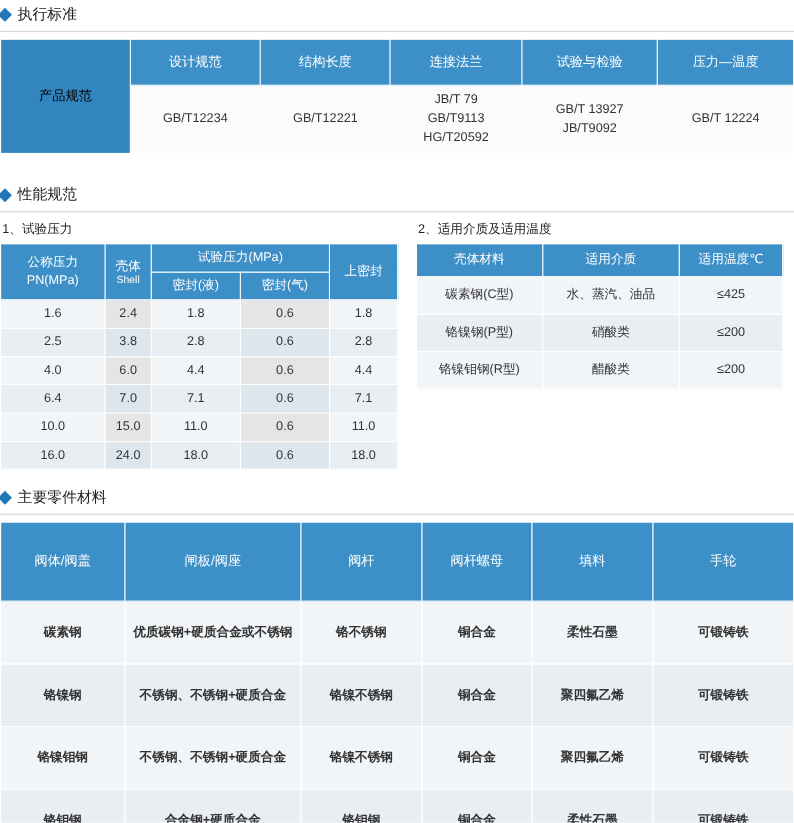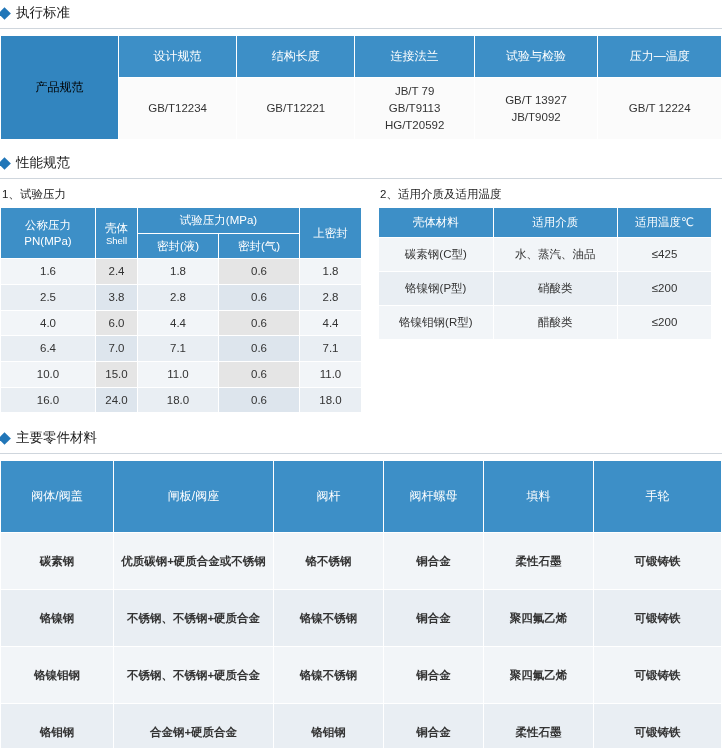--- a/index.html
+++ b/index.html
@@ -114,21 +114,21 @@
       <td class="b" style="white-space:pre-line">JB/T 79
 GB/T9113
 HG/T20592</td>
       <td class="b" style="white-space:pre-line">GB/T 13927
 JB/T9092</td>
       <td class="b">GB/T 12224</td>
     </tr>
   </tbody>
     </table>
 
-  <div class="section-head" style="margin-top:10px">
+  <div class="section-head" style="margin-top:24px">
     <span class="diamond"></span>
     <span>性能规范</span>
   </div>
   <hr class="hr">
 
   <div class="mid-row">
 
     <div class="mid-left">
       <div class="blk-title">1、试验压力</div>
       <table id="press-table">

